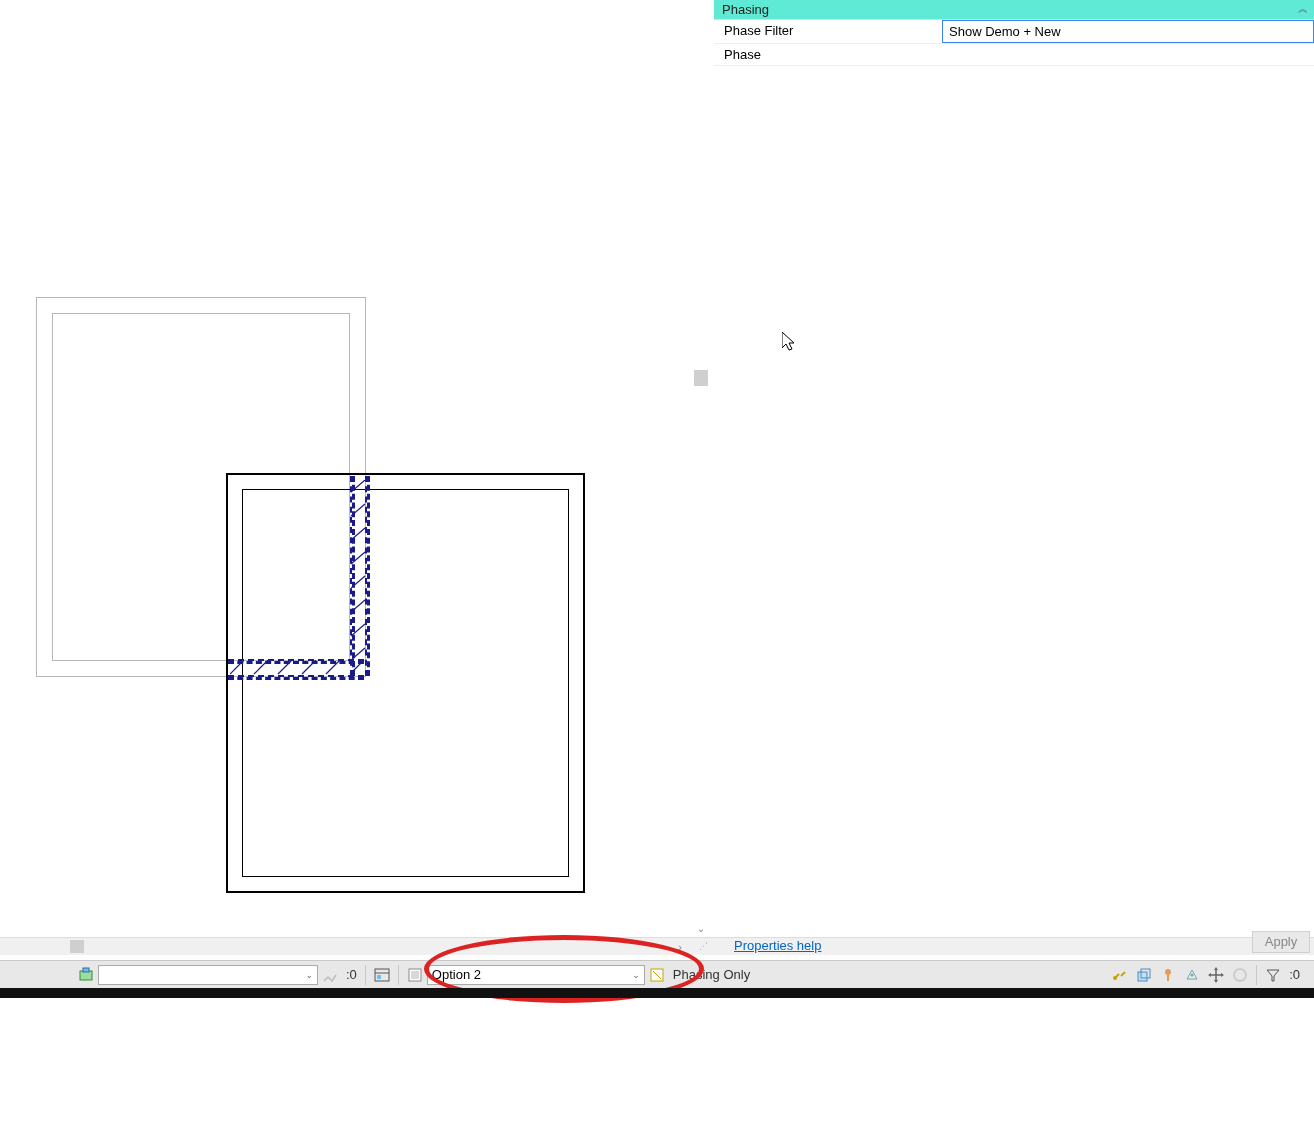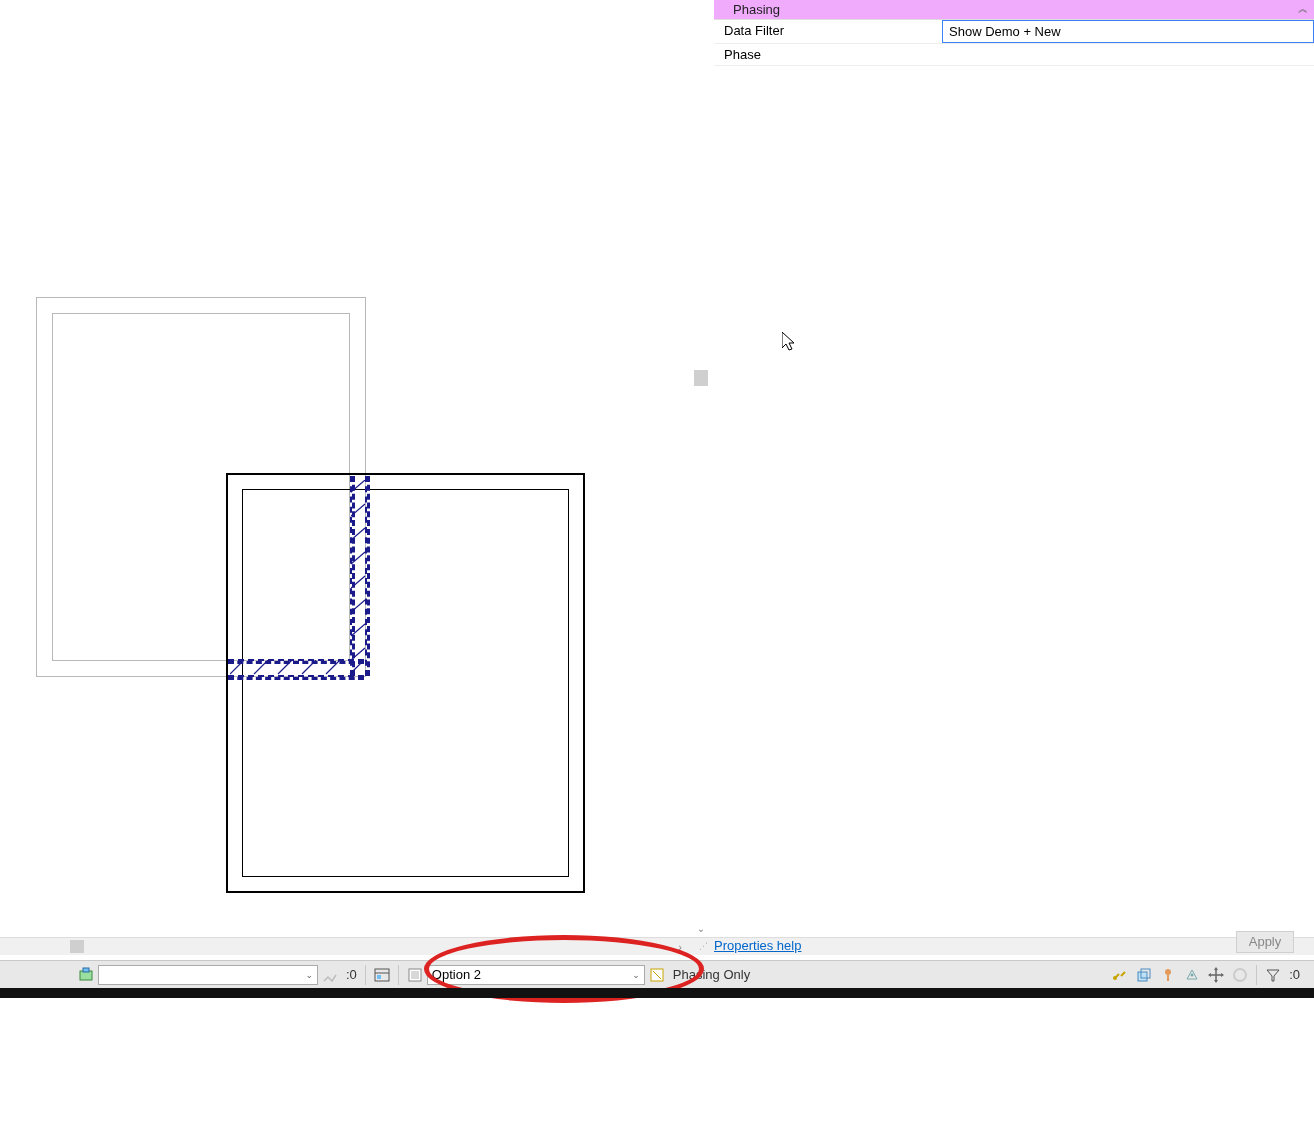--- a/index.html
+++ b/index.html
@@ -59,22 +59,22 @@
     background: #e9e9e9;
     padding: 1px 8px 0 8px;
     color: #222;
     border-bottom: 1px solid #ddd;
     height: 15px;
     overflow: hidden;
     line-height: 8px;
   }
   .prop-group {
     position: relative;
-    background: #f0abfc;
-    padding: 2px 19px;
+    background: #5eead4;
+    padding: 2px 8px;
     color: #222;
     border-bottom: 1px solid #ddd;
   }
   .prop-collapse { position: absolute; right: 6px; top: 2px; font-size: 10px; color: #666; cursor: pointer; }
   .prop-row {
     display: flex;
     border-bottom: 1px solid #eee;
   }
   .prop-label {
     width: 228px;
@@ -90,21 +90,21 @@
 
   .prop-help {
     position: absolute;
     left: 714px; top: 938px;
     color: #0066cc;
     text-decoration: underline;
     font-size: 13px;
   }
   .apply-btn {
     position: absolute;
-    right: 20px; top: 931px;
+    right: 4px; top: 931px;
     width: 58px; height: 22px;
     background: #e9e9e9;
     border: 1px solid #d0d0d0;
     color: #888;
     text-align: center;
     line-height: 20px;
   }
 
   
   .hscroll {
@@ -217,35 +217,35 @@
   <div class="vscroll-thumb"></div>
   <div class="vscroll-down">⌄</div>
 </div>
 
 <div class="prop-panel">
   <div class="prop-group">
     <span>Phasing</span>
     <span class="prop-collapse">︽</span>
   </div>
   <div class="prop-row">
-    <div class="prop-label">Data Filter</div>
+    <div class="prop-label">Phase Filter</div>
     <div class="prop-value editable">Show Demo + New</div>
   </div>
   <div class="prop-row">
     <div class="prop-label">Phase</div>
   </div>
 </div>
 
 <div class="hscroll">
   <div class="hscroll-thumb"></div>
   <div class="hscroll-right">›</div>
   <div class="hscroll-corner">⋰</div>
 </div>
 <div class="prop-help-row"></div>
-<a href="#" class="prop-help" style="top:938px;">Properties help</a>
+<a href="#" class="prop-help" style="top:938px;margin-left:20px;">Properties help</a>
 <div class="apply-btn">Apply</div>
 
 <div class="statusbar">
   <div style="width:74px;"></div>
   <span class="sb-icon">
     <svg width="16" height="16">
         <rect x="2" y="4" width="12" height="9" fill="#9adfa0" stroke="#3a8a3a"></rect>
         <rect x="5" y="1" width="6" height="4" fill="#6fbef2" stroke="#2a6aa2"></rect>
       </svg>
   </span>

